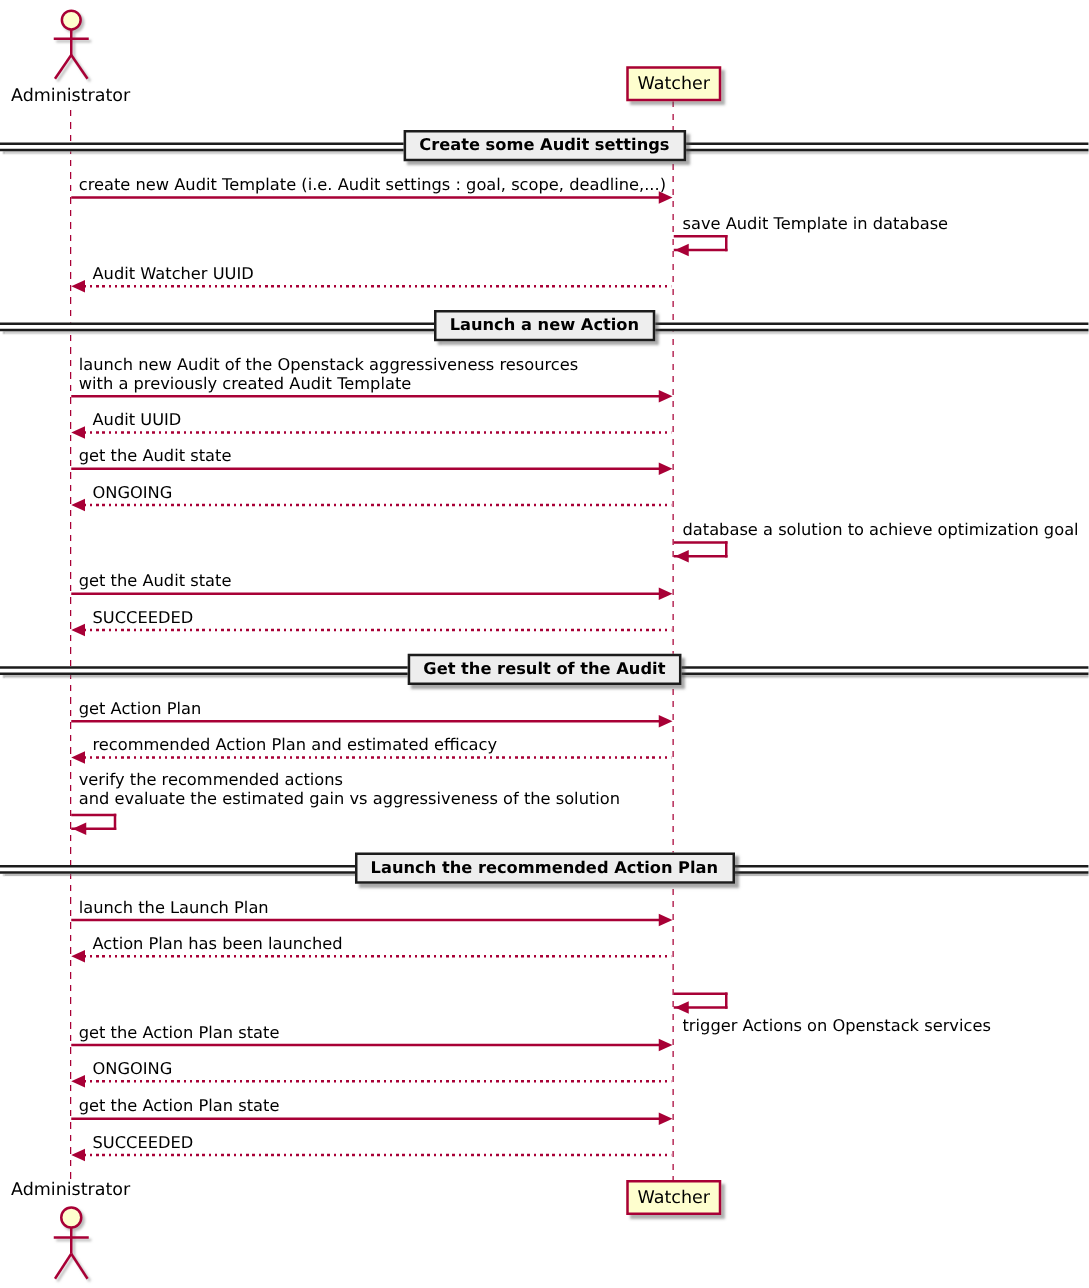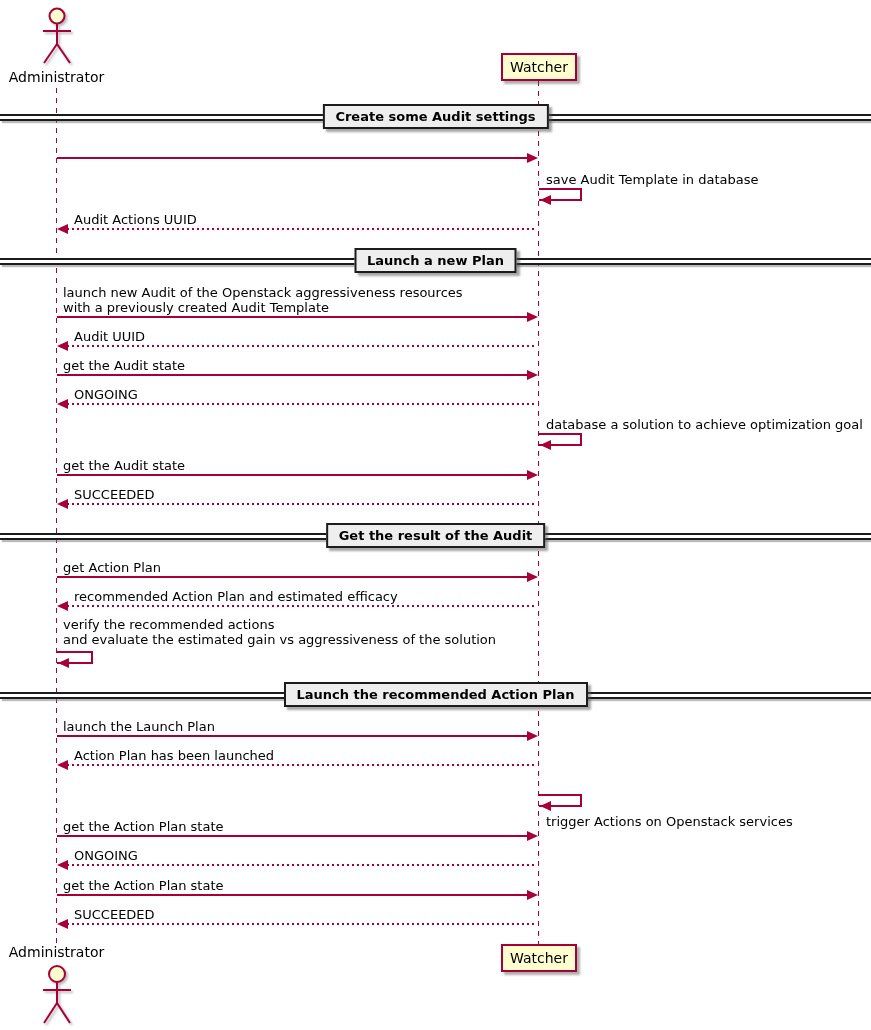--- a/index.html
+++ b/index.html
@@ -56,33 +56,34 @@
     <line x1="24" y1="40" x2="11" y2="59" stroke="#A80036" stroke-width="2"></line>
     <line x1="24" y1="40" x2="37" y2="59" stroke="#A80036" stroke-width="2"></line>
   </svg>
   <div class="alabel" style="left:0px;top:69px;width:113px;">Administrator</div>
 
   <div class="pbox" style="left:501px;top:53px;width:72px;height:24px;">Watcher</div>
 
   <div class="divider-line" style="top:114px;"></div>
   <div class="divider-box" style="top:104px;">Create some Audit settings</div>
 
+  <div class="msg" style="left:63px;top:141px;">create new Audit Template (i.e. Audit settings : goal, scope, deadline,...)</div>
   <div class="arrow-line" style="left:57px;top:157px;width:471px;"></div>
   <div class="head-right" style="left:527px;top:153px;"></div>
 
   <div class="msg" style="left:546px;top:172px;">save Audit Template in database</div>
   <div class="selfloop" style="left:539px;top:188px;width:43px;"></div>
   <div class="head-left" style="left:540px;top:195px;"></div>
 
-  <div class="msg" style="left:74px;top:212px;">Audit Actions UUID</div>
+  <div class="msg" style="left:74px;top:212px;">Audit Watcher UUID</div>
   <div class="arrow-dotted" style="left:67px;top:228px;width:470px;"></div>
   <div class="head-left" style="left:57px;top:224px;"></div>
 
   <div class="divider-line" style="top:258px;"></div>
-  <div class="divider-box" style="top:248px;">Launch a new Plan</div>
+  <div class="divider-box" style="top:248px;">Launch a new Action</div>
 
   <div class="msg" style="left:63px;top:285px;">
     <div>launch new Audit of the Openstack aggressiveness resources</div>
     <div>with a previously created Audit Template</div>
   </div>
   <div class="arrow-line" style="left:57px;top:316px;width:471px;"></div>
   <div class="head-right" style="left:527px;top:312px;"></div>
 
   <div class="msg" style="left:74px;top:329px;">Audit UUID</div>
   <div class="arrow-dotted" style="left:67px;top:345px;width:470px;"></div>

